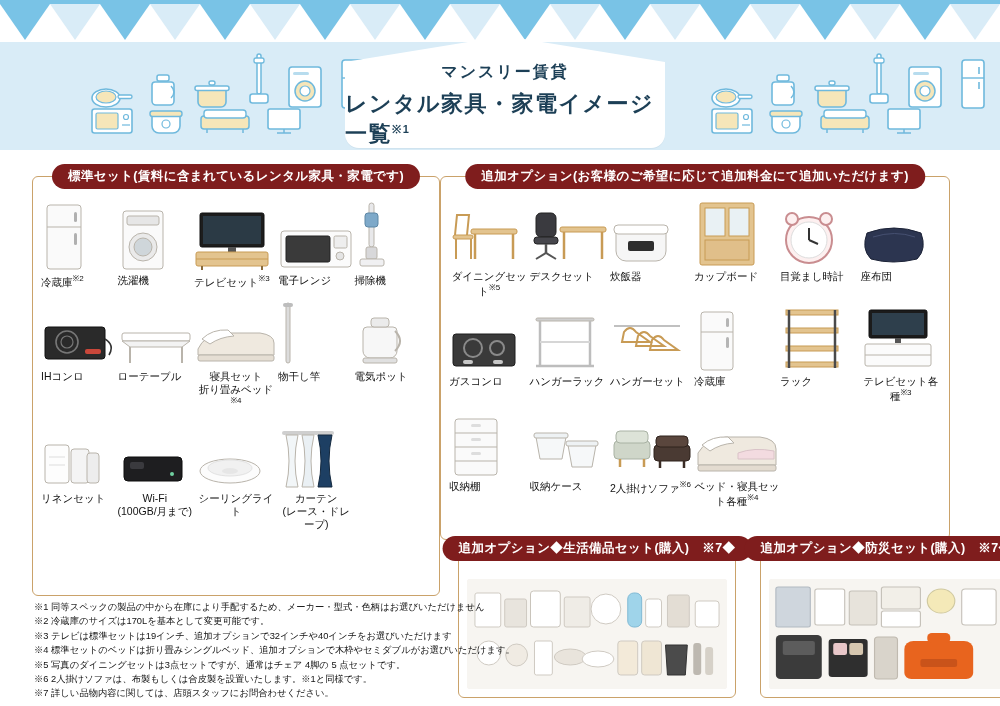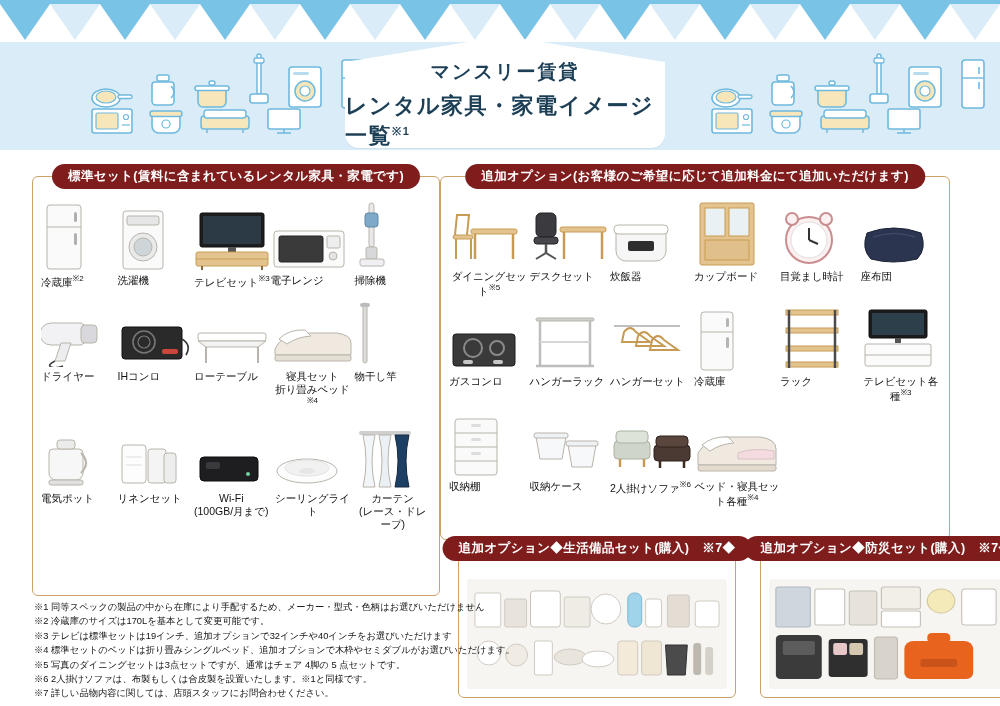--- a/index.html
+++ b/index.html
@@ -39,21 +39,21 @@
     z-index:4;
   }
   .title-badge:before{
     content:"";
     position:absolute; top:-26px; left:0;
     border-left:160px solid transparent;
     border-right:160px solid transparent;
     border-bottom:26px solid #ffffff;
   }
   .title-line1 {
-    font-size:19px; font-weight:bold; letter-spacing:2px; color:#1c3f56;
+    font-size:16px; font-weight:bold; letter-spacing:2px; color:#1c3f56;
     margin-bottom:6px;
   }
   .title-line2 {
     font-size:22px; font-weight:bold; letter-spacing:1.5px; color:#1c3f56;
   }
   .title-note { font-size:11px; vertical-align:super; }
 
   .icon-row { position:absolute; top:52px; display:flex; gap:14px; align-items:flex-end; }
   .icon-row.left { left:90px; }
   .icon-row.right { left:710px; }
@@ -342,31 +342,20 @@
             <rect x="14" y="2" width="5" height="44" rx="2.5" fill="#e8e8ea" stroke="#b9b4ab"></rect>
             <rect x="10" y="12" width="13" height="14" rx="3" fill="#7ea9c9" stroke="#5d87a5"></rect>
             <rect x="11" y="46" width="11" height="12" rx="2" fill="#d8d8da" stroke="#b9b4ab"></rect>
             <rect x="5" y="58" width="24" height="7" rx="2" fill="#f0f0f2" stroke="#b9b4ab"></rect>
           </svg>
         </div>
         <div class="cap">掃除機</div>
       </div>
       <div class="cell">
         <div class="art">
-          <svg width="70" height="58" viewBox="0 0 70 58">
-            <path d="M10,14 h30 a12,12 0 0 1 0,22 h-30 a11,11 0 0 1 0,-22 z" fill="#f2f2f4" stroke="#b9b4ab"></path>
-            <rect x="40" y="16" width="16" height="18" rx="4" fill="#d9d9dd" stroke="#b9b4ab"></rect>
-            <path d="M20,34 l-6,18 h10 l6,-18 z" fill="#ededf0" stroke="#b9b4ab"></path>
-            <path d="M14,52 q-8,4 -4,6 t 12,-1" fill="none" stroke="#444" stroke-width="1.6"></path>
-          </svg>
-        </div>
-        <div class="cap">ドライヤー</div>
-      </div>
-      <div class="cell">
-        <div class="art">
           <svg width="72" height="48" viewBox="0 0 72 48">
             <rect x="4" y="8" width="60" height="32" rx="3" fill="#2a2a2a" stroke="#111"></rect>
             <circle cx="26" cy="23" r="11" fill="none" stroke="#777" stroke-width="1.6"></circle>
             <circle cx="26" cy="23" r="6" fill="none" stroke="#777" stroke-width="1.2"></circle>
             <rect x="44" y="30" width="16" height="5" rx="2" fill="#c9473a"></rect>
             <path d="M64,20 q10,6 4,16" fill="none" stroke="#333" stroke-width="1.6"></path>
           </svg>
         </div>
         <div class="cap">IHコンロ</div>
       </div>

